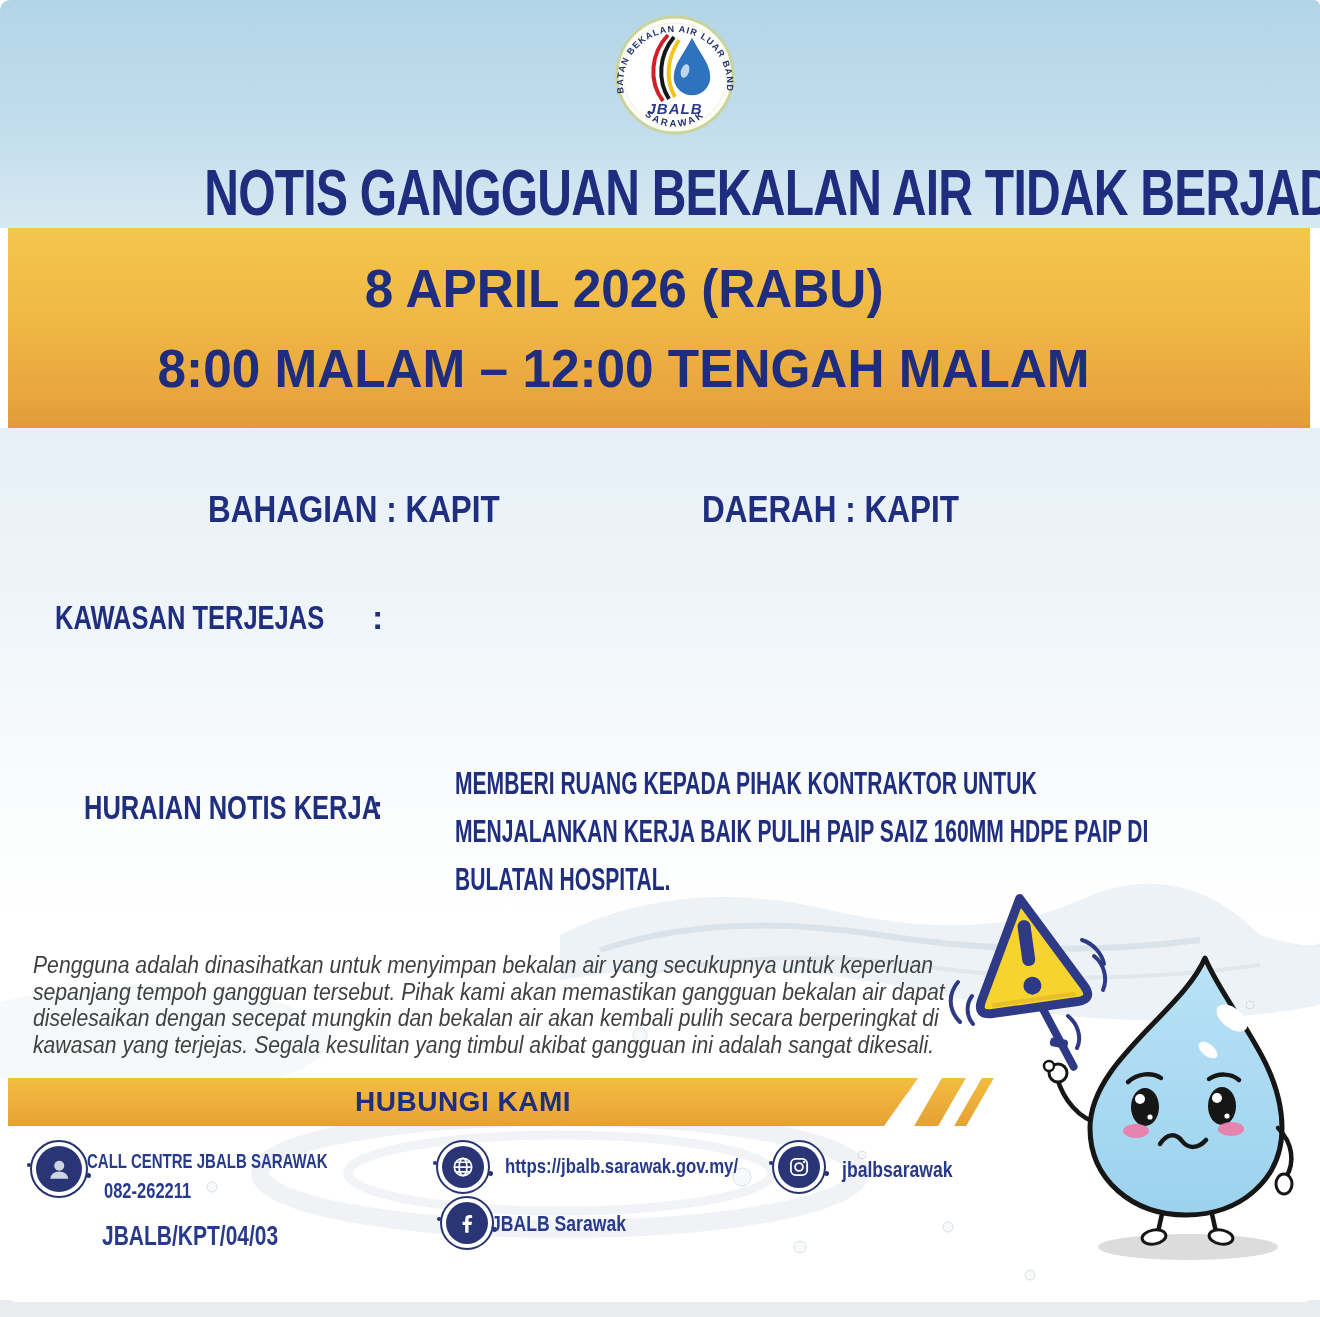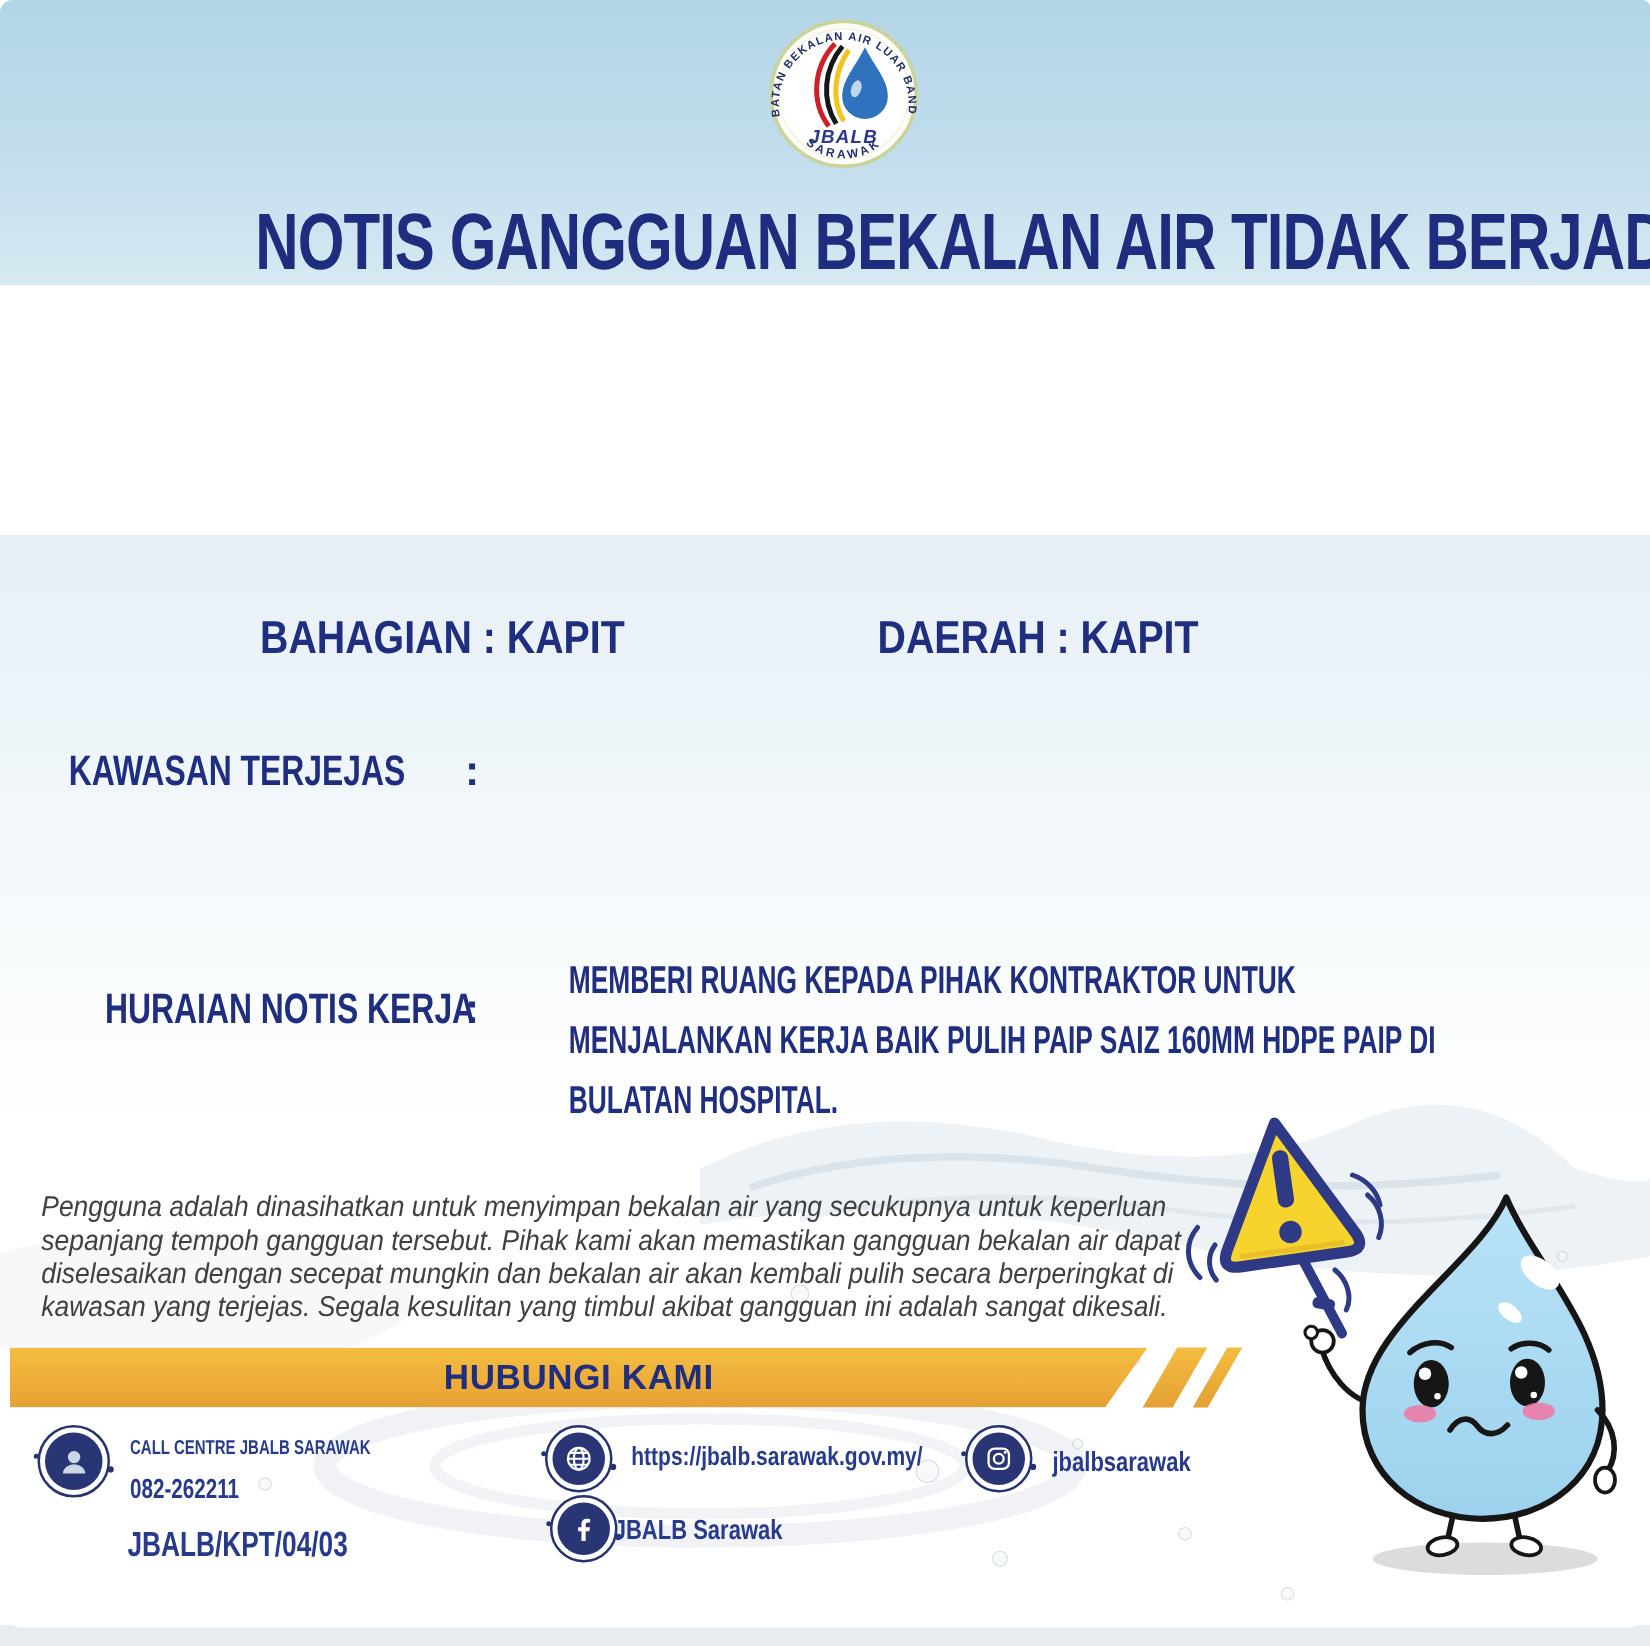--- a/index.html
+++ b/index.html
@@ -77,21 +77,21 @@
     border-radius:50%; background:#27336f; }
   .cicon .inner { width:calc(100% - 8px); height:calc(100% - 8px); border-radius:50%;
     background:#2a3575; display:flex; align-items:center; justify-content:center; }
   .cicon svg { width:62%; height:62%; }
   .ft { position:absolute; font-weight:800; color:#273a8c; white-space:nowrap; z-index:5; }
 
   .icon-person { left:30px;  top:712px; width:58px; height:58px; }
   .icon-globe  { left:436px; top:712px; width:54px; height:54px; }
   .icon-insta  { left:772px; top:712px; width:54px; height:54px; }
   .icon-fb     { left:440px; top:768px; width:54px; height:54px; }
-  .call-line1 { left:104px; top:722px; font-size:16px; }
+  .call-line1 { left:87px; top:722px; font-size:20px; }
   .call-line2 { left:104px; top:750px; font-size:22px; }
   .ref-code   { left:102px; top:792px; font-size:28px; }
   .site-url   { left:505px; top:726px; font-size:21px; }
   .insta-name { left:842px; top:729px; font-size:22px; }
   .fb-name    { left:479px; top:783px; font-size:22px;margin-left:12px; }
 </style>
 </head>
 <body>
 
 <div class="stage">
@@ -118,20 +118,26 @@
         <text x="69" y="106" text-anchor="middle" font-size="15" font-weight="bold" font-style="italic" fill="#2b3a8f" letter-spacing="1">JBALB</text>
         <text font-size="9.5" font-weight="bold" fill="#223069" letter-spacing="2.5">
           <textPath href="#arcBot" startOffset="50%" text-anchor="middle">SARAWAK</textPath>
         </text>
       </svg>
       <div class="title-row">
         <span class="title-text">NOTIS GANGGUAN BEKALAN AIR TIDAK BERJADUAL</span>
       </div>
     </div>
 
+    <div class="banner">
+      <div class="banner-inner">
+        <div class="sched-line"><span>8 APRIL 2026 (RABU)</span></div>
+        <div class="sched-line" style="margin-top:18px;"><span>8:00 MALAM – 12:00 TENGAH MALAM</span></div>
+      </div>
+    </div>
 
     <div class="info">
 
       <svg class="splash" viewBox="0 0 1320 460" preserveAspectRatio="none">
         <path d="M560,80 Q680,20 830,55 T1080,45 T1260,80 Q1310,95 1320,88 L1320,150 Q1140,185 940,140 T560,125 Z" fill="#dfe8ee" opacity=".55"></path>
         <path d="M600,95 Q720,55 880,80 T1200,85" stroke="#c4d0da" stroke-width="6" fill="none" opacity=".45"></path>
         <path d="M640,120 Q780,90 930,112 T1260,110" stroke="#ccd7e0" stroke-width="4" fill="none" opacity=".4"></path>
         <ellipse cx="140" cy="185" rx="190" ry="55" fill="#e9eef2" opacity=".4"></ellipse>
         <ellipse cx="560" cy="318" rx="300" ry="56" fill="none" stroke="#ccd5dd" stroke-width="18" opacity=".3"></ellipse>
         <ellipse cx="560" cy="318" rx="212" ry="38" fill="none" stroke="#ccd5dd" stroke-width="9" opacity=".28"></ellipse>

